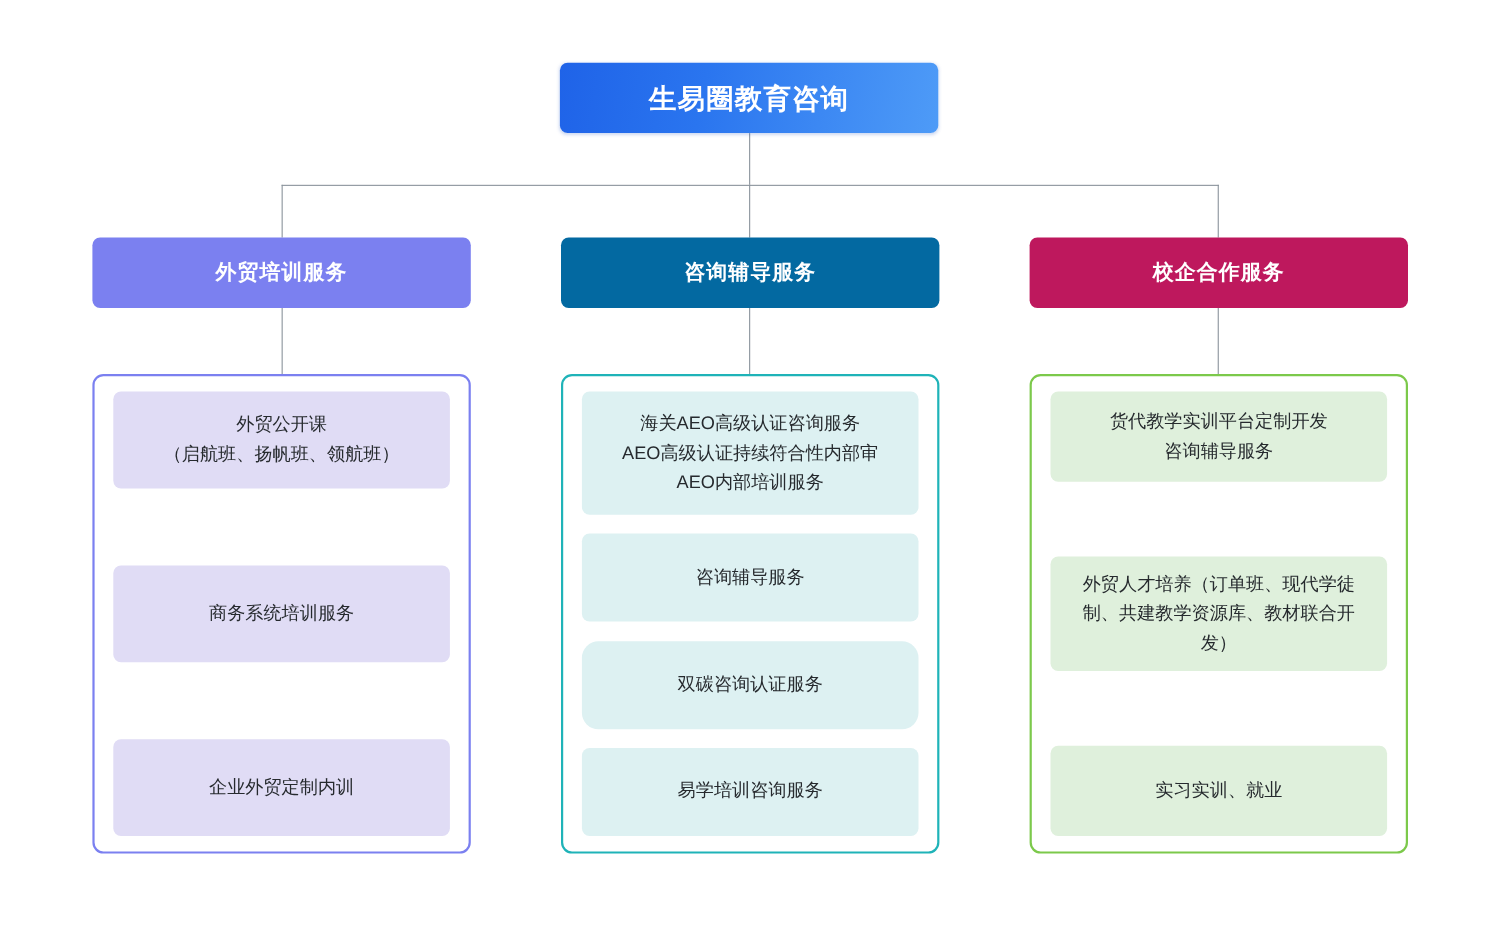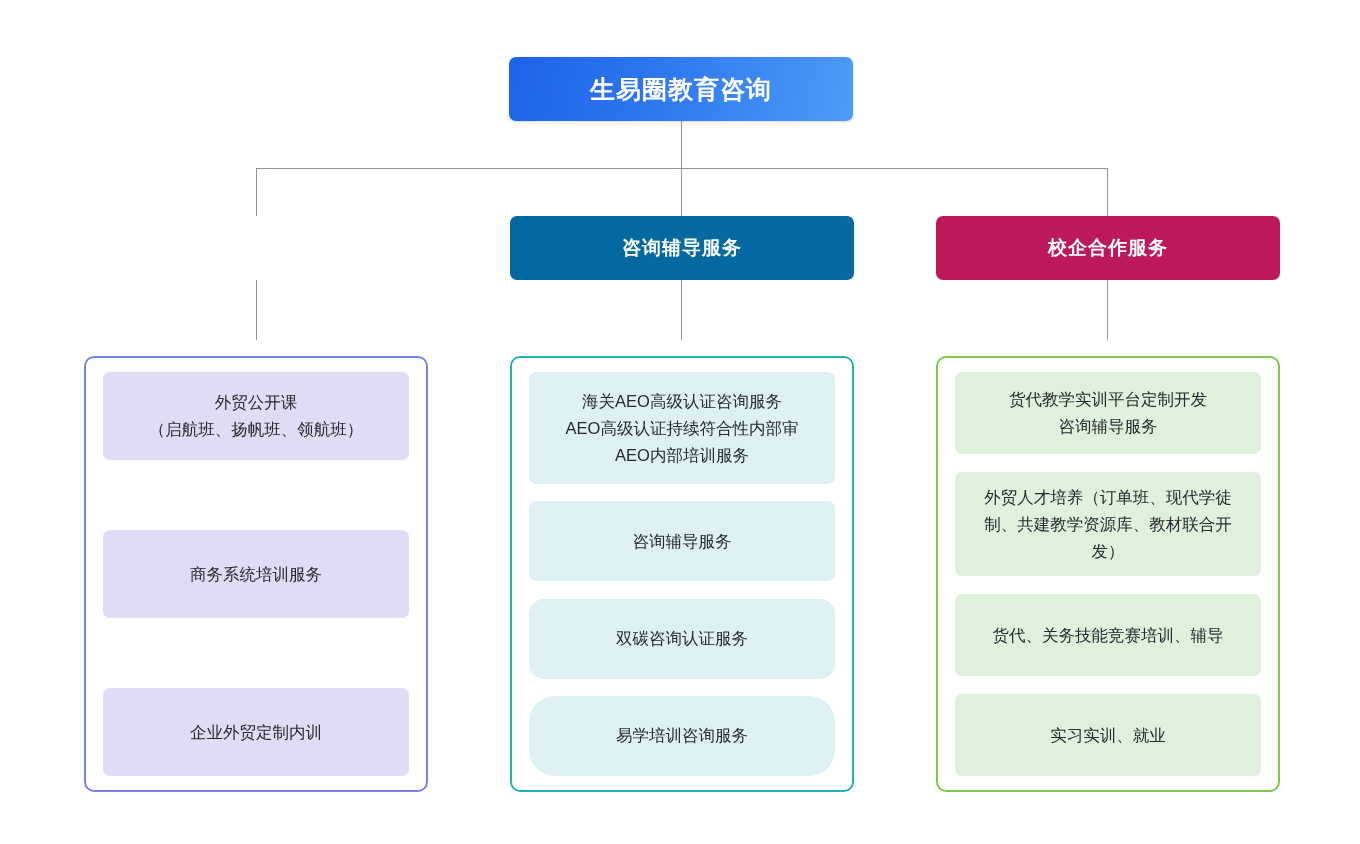--- a/index.html
+++ b/index.html
@@ -73,21 +73,20 @@
     width: 344px;
     height: 436px;
     box-sizing: border-box;
     border-radius: 10px;
     border: 2px solid #fca5a5;
     background: #ffffff;
     padding: 14px 17px;
     display: flex;
     flex-direction: column;
     justify-content: space-between;
-    margin-top: 16px;
   }
   .group-box.col-0 { left: 84px;  border-color: #7b80f0; }
   .group-box.col-1 { left: 510px; border-color: #1fb3b8; }
   .group-box.col-2 { left: 936px; border-color: #7cc94b; }
 
   
   .leaf-card {
     box-sizing: border-box;
     border-radius: 7px;
     color: #262a2e;
@@ -121,20 +120,23 @@
   <div class="connector v-line" style="left:1107px; top:168px; height:48px;"></div>
 
   <div class="connector v-line" style="left:256px; top:280px; height:60px;"></div>
   <div class="connector v-line" style="left:681px; top:280px; height:60px;"></div>
   <div class="connector v-line" style="left:1107px; top:280px; height:60px;"></div>
 
   <div class="root-node">
     <span>生易圈教育咨询</span>
   </div>
 
+  <div class="branch-header col-0">
+    <span>外贸培训服务</span>
+  </div>
   <div class="branch-header col-1">
     <span>咨询辅导服务</span>
   </div>
   <div class="branch-header col-2">
     <span>校企合作服务</span>
   </div>
 
   <div class="group-box col-0">
     <div class="leaf-card" style="height:88px;">
       <span class="leaf-text">外贸公开课
@@ -153,34 +155,31 @@
       <span class="leaf-text">海关AEO高级认证咨询服务
 AEO高级认证持续符合性内部审
 AEO内部培训服务</span>
     </div>
     <div class="leaf-card" style="height:80px;">
       <span class="leaf-text">咨询辅导服务</span>
     </div>
     <div class="leaf-card" style="height:80px;border-radius:15px;">
       <span class="leaf-text">双碳咨询认证服务</span>
     </div>
-    <div class="leaf-card" style="height:80px;border-radius:26px;">
+    <div class="leaf-card" style="height:80px;">
       <span class="leaf-text">易学培训咨询服务</span>
     </div>
   </div>
 
   <div class="group-box col-2">
     <div class="leaf-card" style="height:82px;">
       <span class="leaf-text">货代教学实训平台定制开发
 咨询辅导服务</span>
     </div>
     <div class="leaf-card" style="height:104px;">
       <span class="leaf-text">外贸人才培养（订单班、现代学徒制、共建教学资源库、教材联合开发）</span>
     </div>
     <div class="leaf-card" style="height:82px;">
-      <span class="leaf-text">货代、关务技能竞赛培训、辅导</span>
-    </div>
-    <div class="leaf-card" style="height:82px;">
       <span class="leaf-text">实习实训、就业</span>
     </div>
   </div>
 
 </div>
 
 </body></html>

